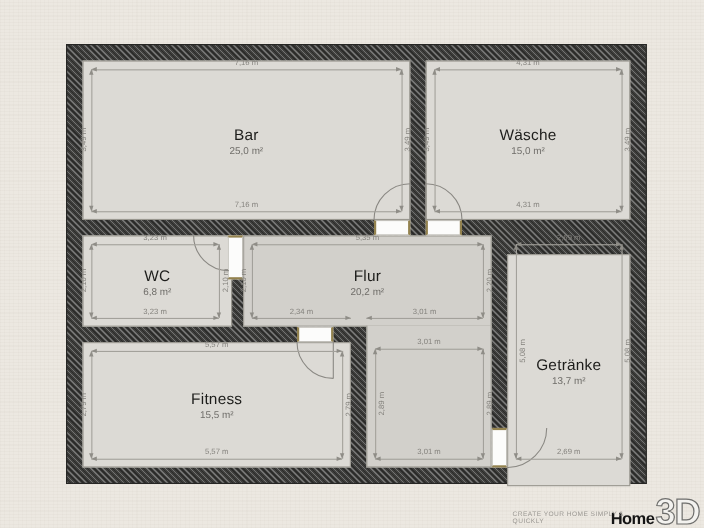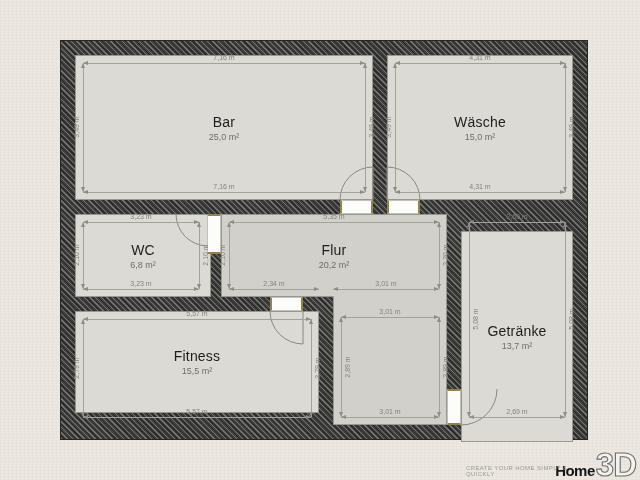--- a/index.html
+++ b/index.html
@@ -66,21 +66,21 @@
     </div>
     <div class="room" style="left:14px;top:173px;width:136px;height:83px;">
       <div class="room-name">WC</div>
       <div class="room-area">6,8 m²</div>
     </div>
     <div class="room hall" style="left:160px;top:173px;width:226px;height:83px;">
       <div class="room-name">Flur</div>
       <div class="room-area">20,2 m²</div>
     </div>
     <div class="room hall" style="left:272px;top:255px;width:114px;height:129px;border-top:none;"></div>
-    <div class="room" style="left:14px;top:270px;width:244px;height:102px;">
+    <div class="room" style="left:14px;top:270px;width:244px;height:114px;">
       <div class="room-name">Fitness</div>
       <div class="room-area">15,5 m²</div>
     </div>
     <div class="room" style="left:400px;top:190px;width:112px;height:211px;">
       <div class="room-name">Getränke</div>
       <div class="room-area">13,7 m²</div>
     </div>
 
     <div class="sill sill-h" style="left:279px;top:159px;width:33px;height:14px;"></div>
     <div class="sill sill-h" style="left:326px;top:159px;width:33px;height:14px;"></div>

